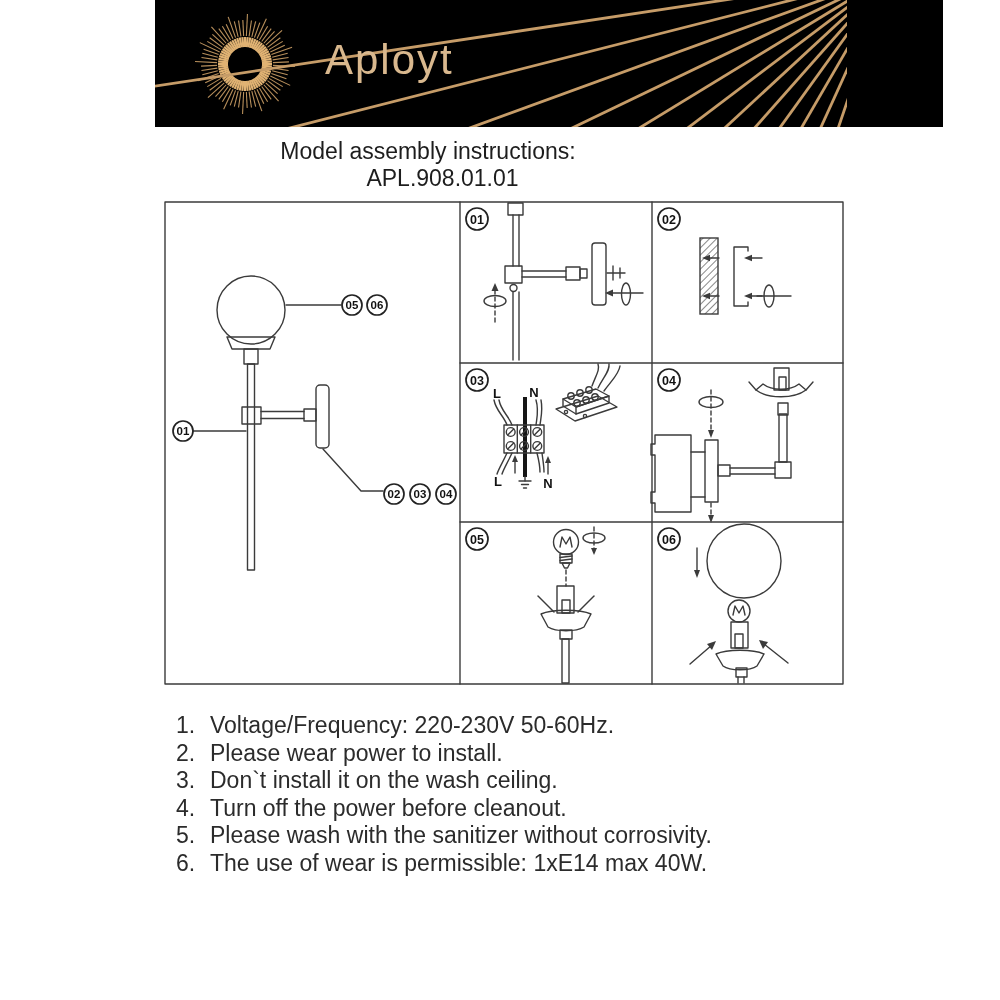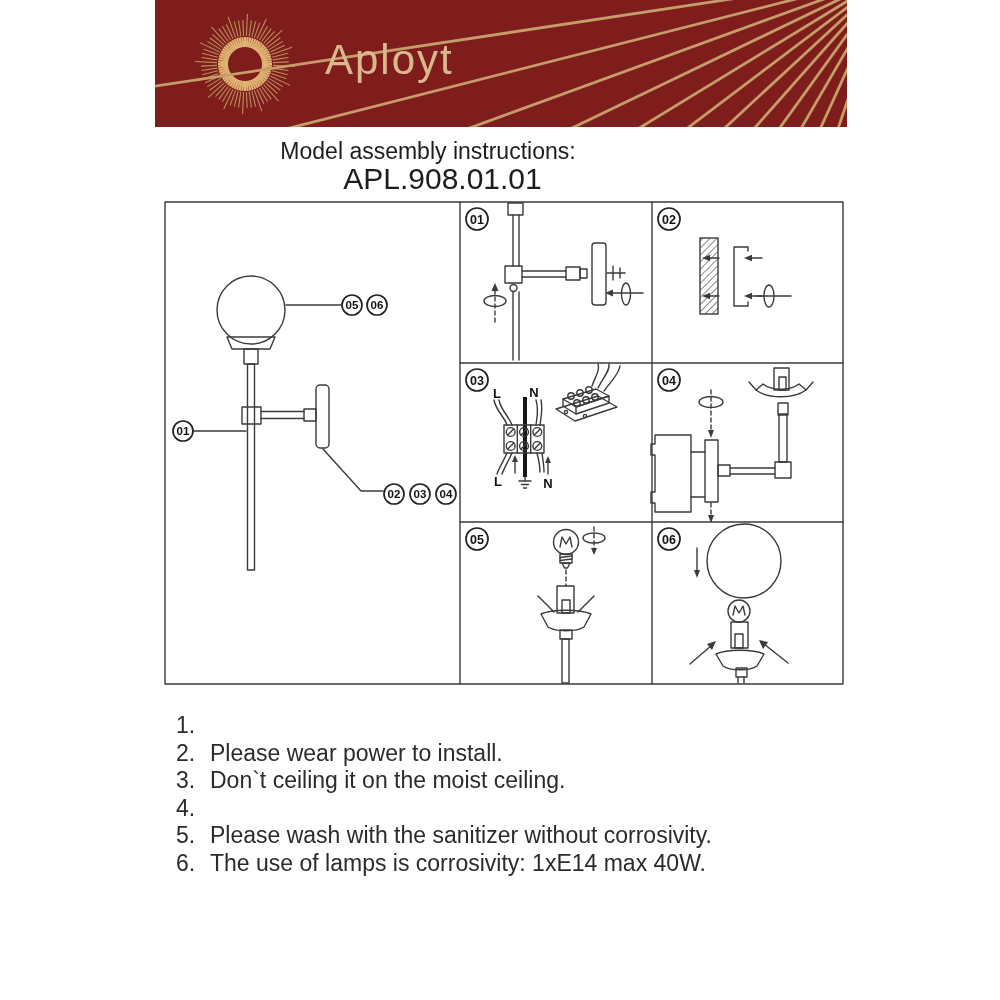--- a/index.html
+++ b/index.html
@@ -1,34 +1,34 @@
 <!DOCTYPE html>
 <html><head>
 <meta charset="utf-8">
 <style>
   html,body{margin:0;padding:0;}
   body{
     width:1000px;height:1000px;position:relative;background:#ffffff;
     font-family:"Liberation Sans",sans-serif;overflow:hidden;
   }
   .banner{
-    position:absolute;left:155px;top:0;width:692px;height:127px;
-    background:#7f1d1d;overflow:hidden;
+    position:absolute;left:155px;top:0;width:788px;height:127px;
+    background:#000000;overflow:hidden;
   }
   .banner svg{position:absolute;left:0;top:0;}
   .brand{
     position:absolute;left:170px;top:36px;
     font-size:42px;color:#d9b88e;letter-spacing:2px;font-weight:normal;
   }
   .titles{
     position:absolute;left:0;top:138px;width:856px;text-align:center;
     color:#1d1d1d;
   }
   .titles .t1{font-size:23px;line-height:27px;}
-  .titles .t2{font-size:30px;line-height:27px;margin-left:29px;}
+  .titles .t2{font-size:23px;line-height:27px;margin-left:29px;}
   svg.diagram{position:absolute;left:0;top:0;}
   .ln{fill:none;stroke:#3b3b3b;stroke-width:1.4;stroke-linecap:round;stroke-linejoin:round;}
   .filldark{fill:#161616;stroke:none;}
   .ah{fill:#3b3b3b;stroke:none;}
   .calloutc{fill:#ffffff;stroke:#222;stroke-width:1.7;}
   text.co{font-family:"Liberation Sans",sans-serif;font-size:11.5px;font-weight:bold;fill:#111;text-anchor:middle;}
   text.pl{font-family:"Liberation Sans",sans-serif;font-size:12.5px;font-weight:bold;fill:#111;text-anchor:middle;}
   text.wire{font-family:"Liberation Sans",sans-serif;font-size:13px;font-weight:bold;fill:#111;text-anchor:middle;}
   .instr{
     position:absolute;left:176px;top:712px;color:#2b2b2b;font-size:23px;
@@ -443,33 +443,35 @@
       <polygon class="ah" points="716,641 707,644 712,650"></polygon>
       <line class="ln" x1="788" y1="663" x2="764" y2="644"></line>
       <polygon class="ah" points="759,640 768,642 763,649"></polygon>
     </g>
   </g>
 </svg>
 
 <div class="instr">
   <div class="row">
       <span class="n">1.</span>
+      <span>Voltage/Frequency: 220-230V 50-60Hz.</span>
     </div>
   <div class="row">
       <span class="n">2.</span>
       <span>Please wear power to install.</span>
     </div>
   <div class="row">
       <span class="n">3.</span>
-      <span>Don`t ceiling it on the moist ceiling.</span>
+      <span>Don`t install it on the wash ceiling.</span>
     </div>
   <div class="row">
       <span class="n">4.</span>
+      <span>Turn off the power before cleanout.</span>
     </div>
   <div class="row">
       <span class="n">5.</span>
       <span>Please wash with the sanitizer without corrosivity.</span>
     </div>
   <div class="row">
       <span class="n">6.</span>
-      <span>The use of lamps is corrosivity: 1xE14 max 40W.</span>
+      <span>The use of wear is permissible: 1xE14 max 40W.</span>
     </div>
 </div>
 
 </body></html>

